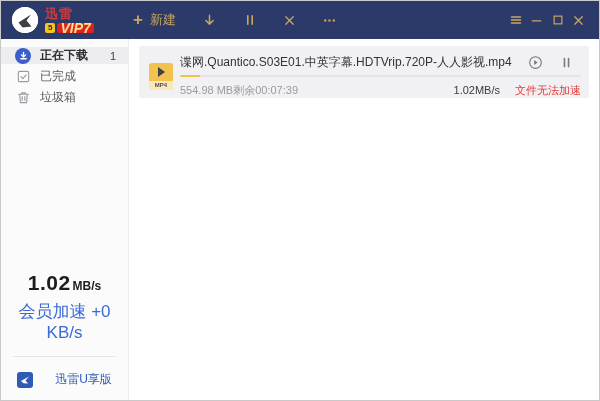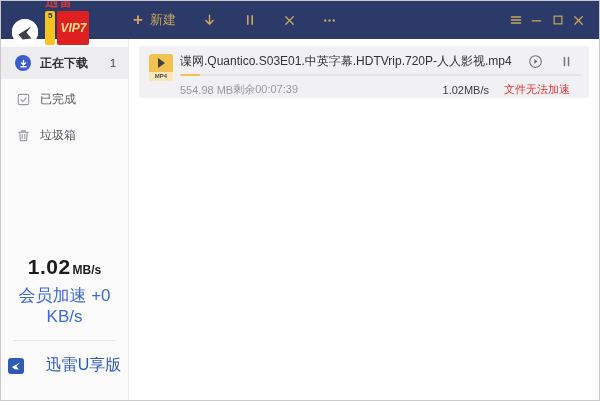--- a/index.html
+++ b/index.html
@@ -14,64 +14,64 @@
   .window{position:relative;width:600px;height:401px;background:#fff;border:1px solid #c9c9c9;box-sizing:border-box;overflow:hidden;display:flex;flex-direction:column}
 
   
   .titlebar{height:38px;flex:0 0 38px;background:var(--titlebar-bg);display:flex;align-items:center;position:relative}
   .logo-area{display:flex;align-items:flex-end;padding-left:11px;width:112px;box-sizing:border-box}
   .logo-circle{width:26px;height:26px;border-radius:50%;background:#fff;flex:0 0 26px;display:flex;align-items:center;justify-content:center}
   .logo-meta{margin-left:7px}
   .app-name{color:var(--brand-red);font-size:13px;font-weight:bold;line-height:13px;letter-spacing:1px}
   .badges{display:flex;gap:2px;margin-top:3px}
   .badge-level{background:var(--badge-yellow);color:#3a2c00;font-size:8px;font-weight:bold;border-radius:2px;padding:0 3px;line-height:10px}
-  .badge-vip{background:var(--badge-red);color:#ffe08a;font-size:12px;font-weight:bold;border-radius:2px;padding:12px 3px;line-height:10px;font-style:italic}
+  .badge-vip{background:var(--badge-red);color:#ffe08a;font-size:14px;font-weight:bold;border-radius:2px;padding:0 3px;line-height:10px;font-style:italic}
   .toolbar{display:flex;align-items:center;margin-left:20px}
   .new-btn{display:flex;align-items:center;gap:7px;background:none;border:none;color:var(--titlebar-fg);font-size:13px;cursor:pointer;padding:0;font-family:inherit}
   .plus-glyph{font-size:17px;font-weight:bold;line-height:14px}
   .tb-icon{margin-left:26px;color:var(--titlebar-fg);cursor:pointer;display:flex;align-items:center}
   .win-controls{position:absolute;right:10px;top:0;height:38px;display:flex;align-items:center;color:var(--titlebar-fg)}
   .win-controls>span{width:21px;display:flex;justify-content:center;cursor:pointer}
 
   
   .app-body{flex:1;display:flex;min-height:0}
   .sidebar{width:127px;flex:0 0 127px;background:var(--sidebar-bg);border-right:1px solid #ebebee;display:flex;flex-direction:column}
   .nav{padding-top:8px}
-  .nav-item{height:32px;display:flex;align-items:center;padding:0 12px 0 14px;cursor:pointer;color:#5a5a5f;font-size:12px}
+  .nav-item{height:17px;display:flex;align-items:center;padding:0 12px 0 14px;cursor:pointer;color:#5a5a5f;font-size:12px}
   .nav-item.selected{background:var(--sidebar-selected-bg);color:#2e2e33;font-weight:bold}
   .nav-item+.nav-item{margin-top:4px}
   .nav-icon{width:16px;height:16px;margin-right:9px;display:flex;align-items:center;justify-content:center;color:#9a9aa2}
   .dl-circle{width:16px;height:16px;border-radius:50%;background:var(--accent-blue);display:flex;align-items:center;justify-content:center;color:#fff}
   .nav-count{margin-left:auto;font-size:11px;color:#3e3e44;font-weight:normal}
-  .speed-panel{margin-top:auto;padding-bottom:24px;text-align:center}
+  .speed-panel{margin-top:auto;padding-bottom:12px;text-align:center}
   .speed-big{font-weight:bold;color:#1d1d20}
   .speed-value{font-size:21px;letter-spacing:.5px}
   .speed-unit{font-size:12px;margin-left:2px}
   .boost{color:var(--link-blue);font-size:17px;margin-top:5px}
   .side-divider{height:1px;background:#e7e7ea;margin:13px 12px 14px}
-  .uxiang{display:flex;align-items:center;justify-content:center;gap:22px;color:#2f5bb7;font-size:16px;cursor:pointer}
+  .uxiang{display:flex;align-items:center;justify-content:center;gap:22px;color:#2f5bb7;font-size:12px;cursor:pointer}
   .ux-icon{width:16px;height:16px;background:#2f5bb7;border-radius:3px;display:flex;align-items:center;justify-content:center}
 
   
   .main{flex:1;background:#fff;padding:7px 10px;min-width:0}
-  .task-row{background:var(--row-bg);border-radius:2px;height:52px;box-sizing:border-box;display:flex;align-items:flex-start;padding:8px 0 0 10px;cursor:default}
+  .task-row{background:var(--row-bg);border-radius:2px;height:52px;box-sizing:border-box;display:flex;align-items:center;padding:8px 0 0 10px;cursor:default}
   .file-icon{position:relative;width:24px;height:27px;flex:0 0 24px;background:var(--progress-yellow);border-radius:3px;overflow:hidden}
   .play-tri{position:absolute;top:4px;left:9px;width:0;height:0;border-left:7px solid #3f3f46;border-top:5px solid transparent;border-bottom:5px solid transparent}
   .ext-band{position:absolute;bottom:0;left:0;width:100%;height:9px;background:rgba(255,255,255,.62);font-size:6px;font-weight:bold;color:#4c4c52;text-align:center;line-height:9px}
   .task-content{flex:1;min-width:0;padding:0 8px 0 7px;display:flex;flex-direction:column}
   .task-line1{display:flex;align-items:center;height:15px}
   .fname{font-size:12px;color:var(--text-dark);flex:1;white-space:nowrap;overflow:hidden;text-overflow:ellipsis}
   .task-actions{display:flex;align-items:center;gap:17px;color:#77777e;margin:0 8px 0 12px}
   .task-actions>span{cursor:pointer;display:flex;align-items:center}
   .progress-track{height:2px;background:#e3e3e7;margin-top:5px;border-radius:1px;overflow:hidden}
   .progress-fill{height:100%;background:var(--progress-yellow);border-radius:1px;width:0}
   .task-line2{display:flex;align-items:center;margin-top:6px;font-size:11px;color:var(--text-gray)}
   .t-remain{}
   .t-speed{margin-left:auto;color:#3c3c40}
-  .t-status{color:var(--status-red);margin-left:15px;margin-right:11px}
+  .t-status{color:var(--status-red);margin-left:15px;margin-right:0}
 </style>
 </head>
 <body>
 
 <div class="window">
 
   <div class="titlebar">
     <div class="logo-area">
       <div class="logo-circle">
         <svg width="26" height="26" viewBox="0 0 26 26">

